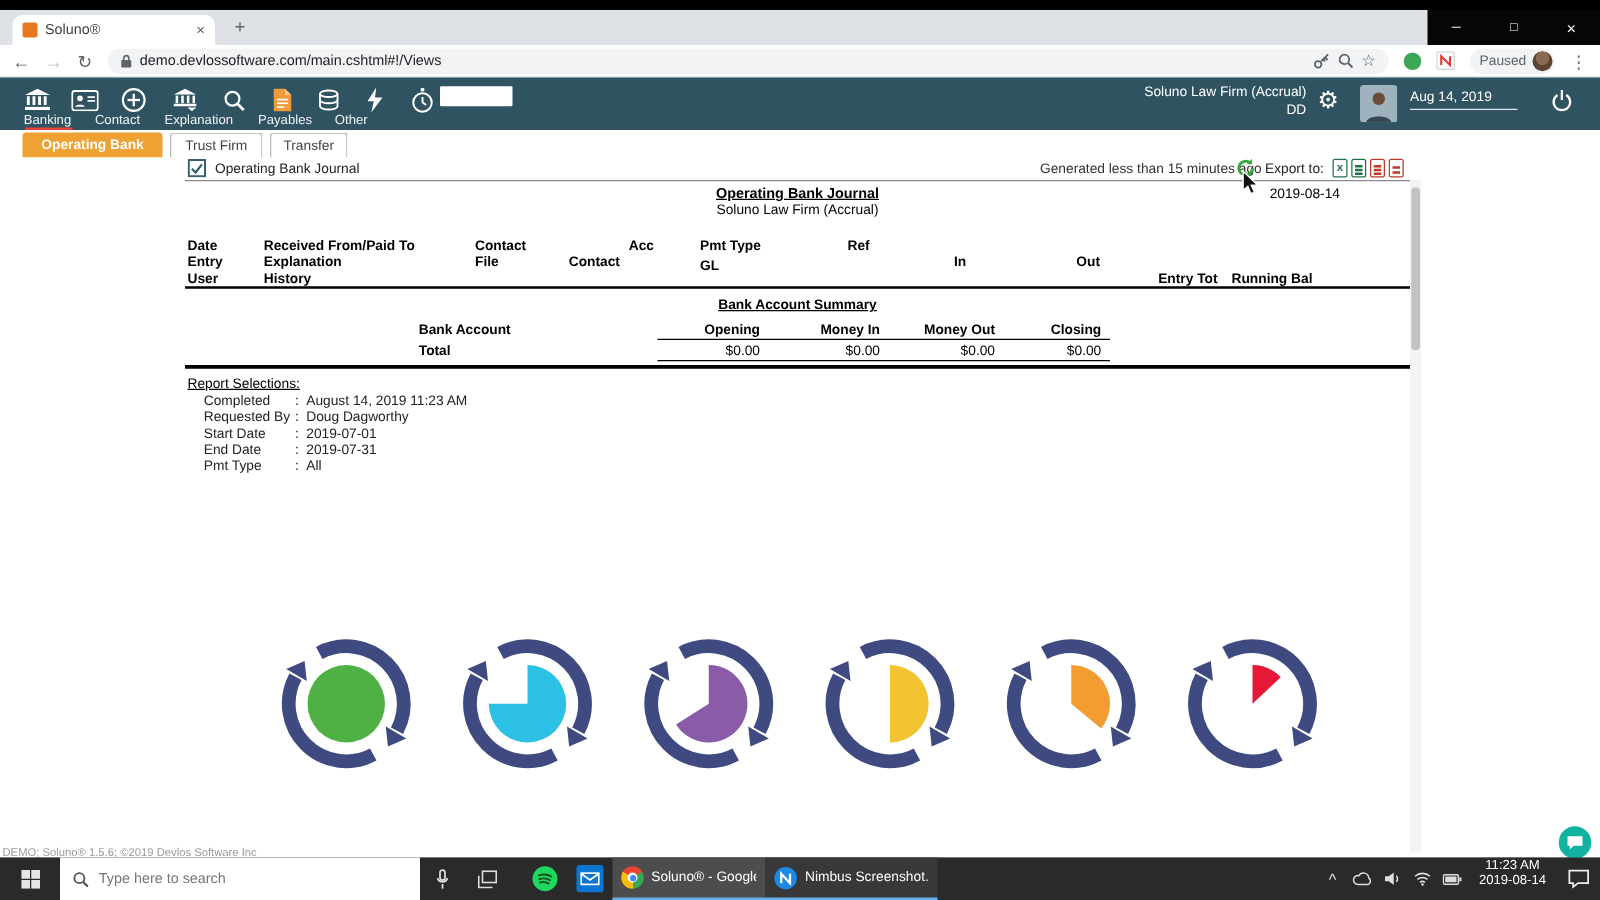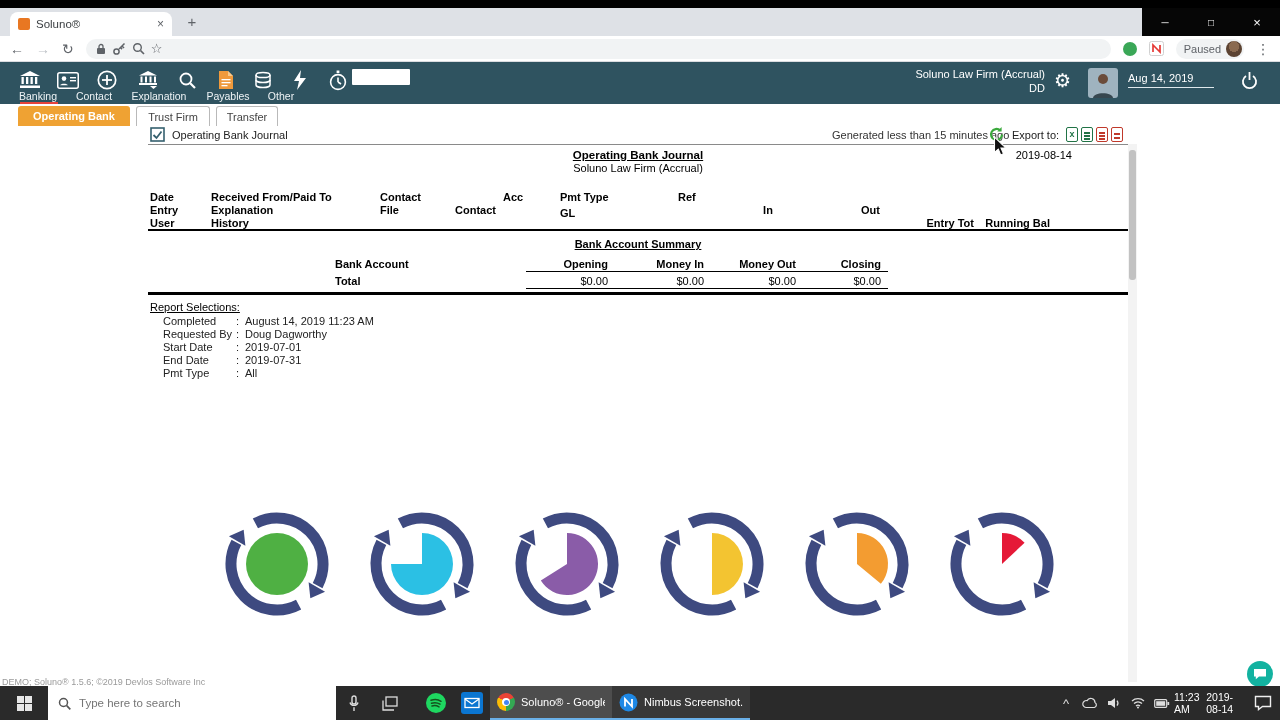--- a/index.html
+++ b/index.html
@@ -104,21 +104,21 @@
   .appbtn{display:flex;align-items:center;gap:6px;padding:0 7px;border-bottom:2px solid #6ab0e8}
   .appbtn span{font-size:11px;color:#fff;white-space:nowrap;overflow:hidden}
   #app-soluno{width:122px;background:#4d4d4d}
   #app-nimbus{width:138px;background:#383838}
   .chrome-ic{width:18px;height:18px;border-radius:50%;background:conic-gradient(from -60deg,#ea4335 0 120deg,#34a853 0 240deg,#fbbc05 0 360deg);position:relative;flex:0 0 auto}
   .chrome-ic::before{content:"";position:absolute;inset:5px;background:#fff;border-radius:50%}
   .chrome-ic::after{content:"";position:absolute;inset:6.5px;background:#4285f4;border-radius:50%}
   #tb-spacer{flex:1}
   .tray-ic{width:24px;display:flex;align-items:center;justify-content:center;color:#ddd}
   #tray-caret{font-size:13px;color:#ddd}
-  #clock{width:72px;display:flex;align-items:center;justify-content:flex-start;color:#fff;font-size:10.5px;line-height:12px}
+  #clock{width:72px;display:flex;flex-direction:column;align-items:center;justify-content:flex-start;color:#fff;font-size:10.5px;line-height:12px}
   #action{width:34px}
 </style>
 </head>
 <body>
 
 <div id="screen">
 
   <div id="chrome">
 
     <div id="tabstrip">
@@ -139,20 +139,21 @@
       <span class="nav-ic">←</span>
       <span class="nav-ic dis">→</span>
       <span class="nav-ic">↻</span>
       <div id="omnibox">
         <span class="omni-ic">
           <svg width="10" height="12">
               <rect x="1" y="5" width="8" height="6" rx="1" fill="#5f6368"></rect>
               <path d="M3 5V3.5a2 2 0 0 1 4 0V5" stroke="#5f6368" stroke-width="1.3" fill="none"></path>
             </svg>
         </span>
+        <span id="omni-url">demo.devlossoftware.com/main.cshtml#!/Views</span>
         <span class="omni-ic">
           <svg width="14" height="14">
               <circle cx="4.5" cy="9.5" r="2.6" fill="none" stroke="#5f6368" stroke-width="1.5"></circle>
               <path d="M7 7l5.5-5.5M10 4l2 2M8.5 5.5l1.6 1.6" stroke="#5f6368" stroke-width="1.5"></path>
             </svg>
         </span>
         <span class="omni-ic">
           <svg width="13" height="13">
               <circle cx="5.5" cy="5.5" r="3.8" fill="none" stroke="#5f6368" stroke-width="1.4"></circle>
               <line x1="8.6" y1="8.6" x2="12" y2="12" stroke="#5f6368" stroke-width="1.6"></line>

